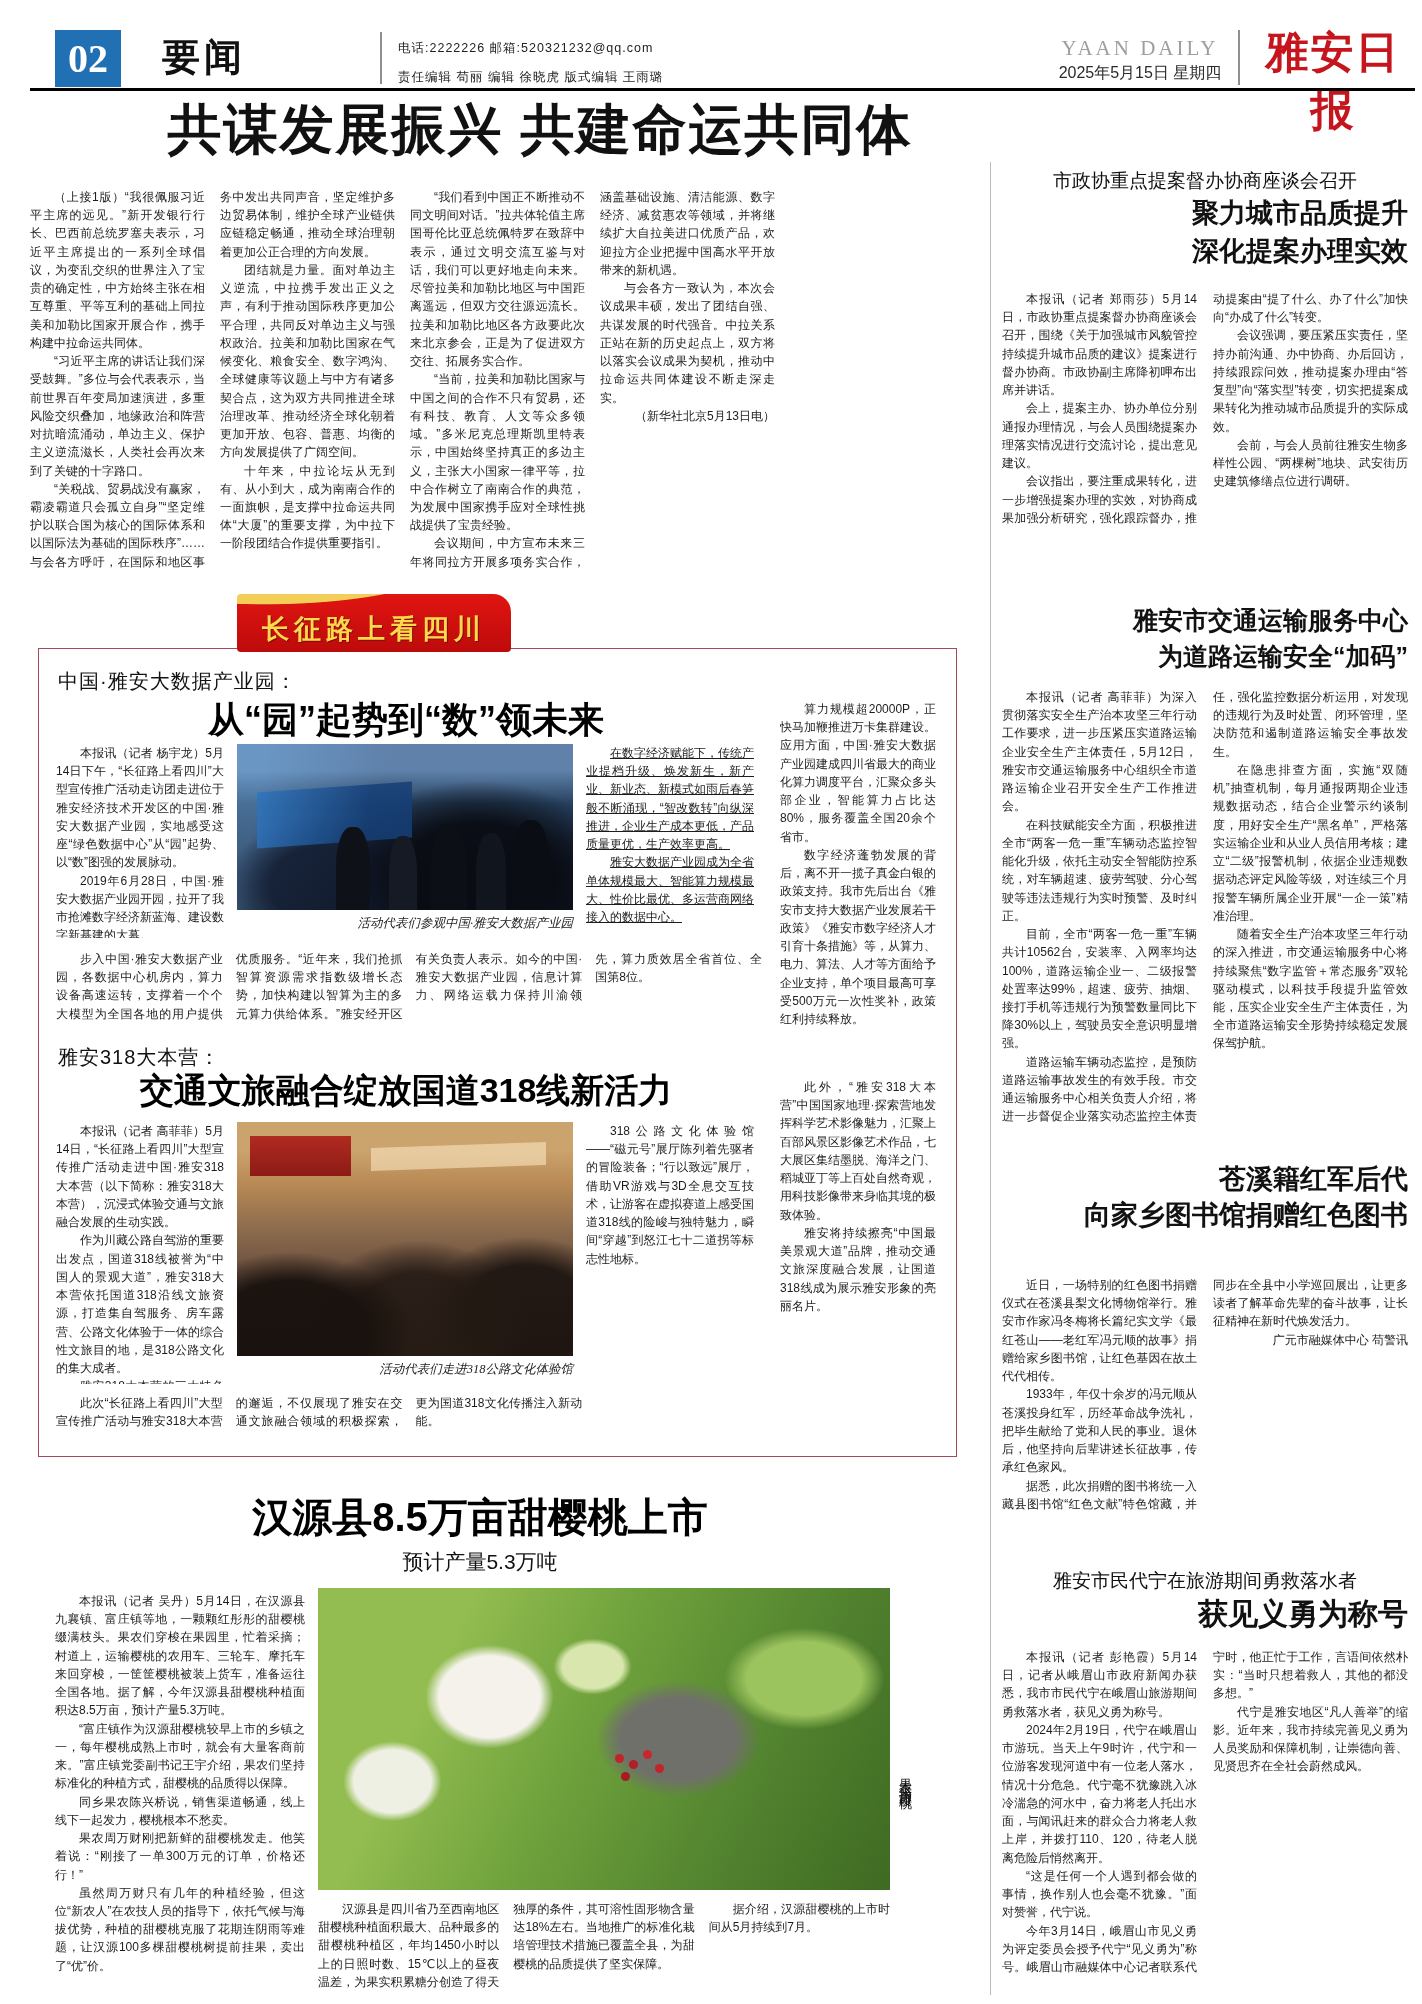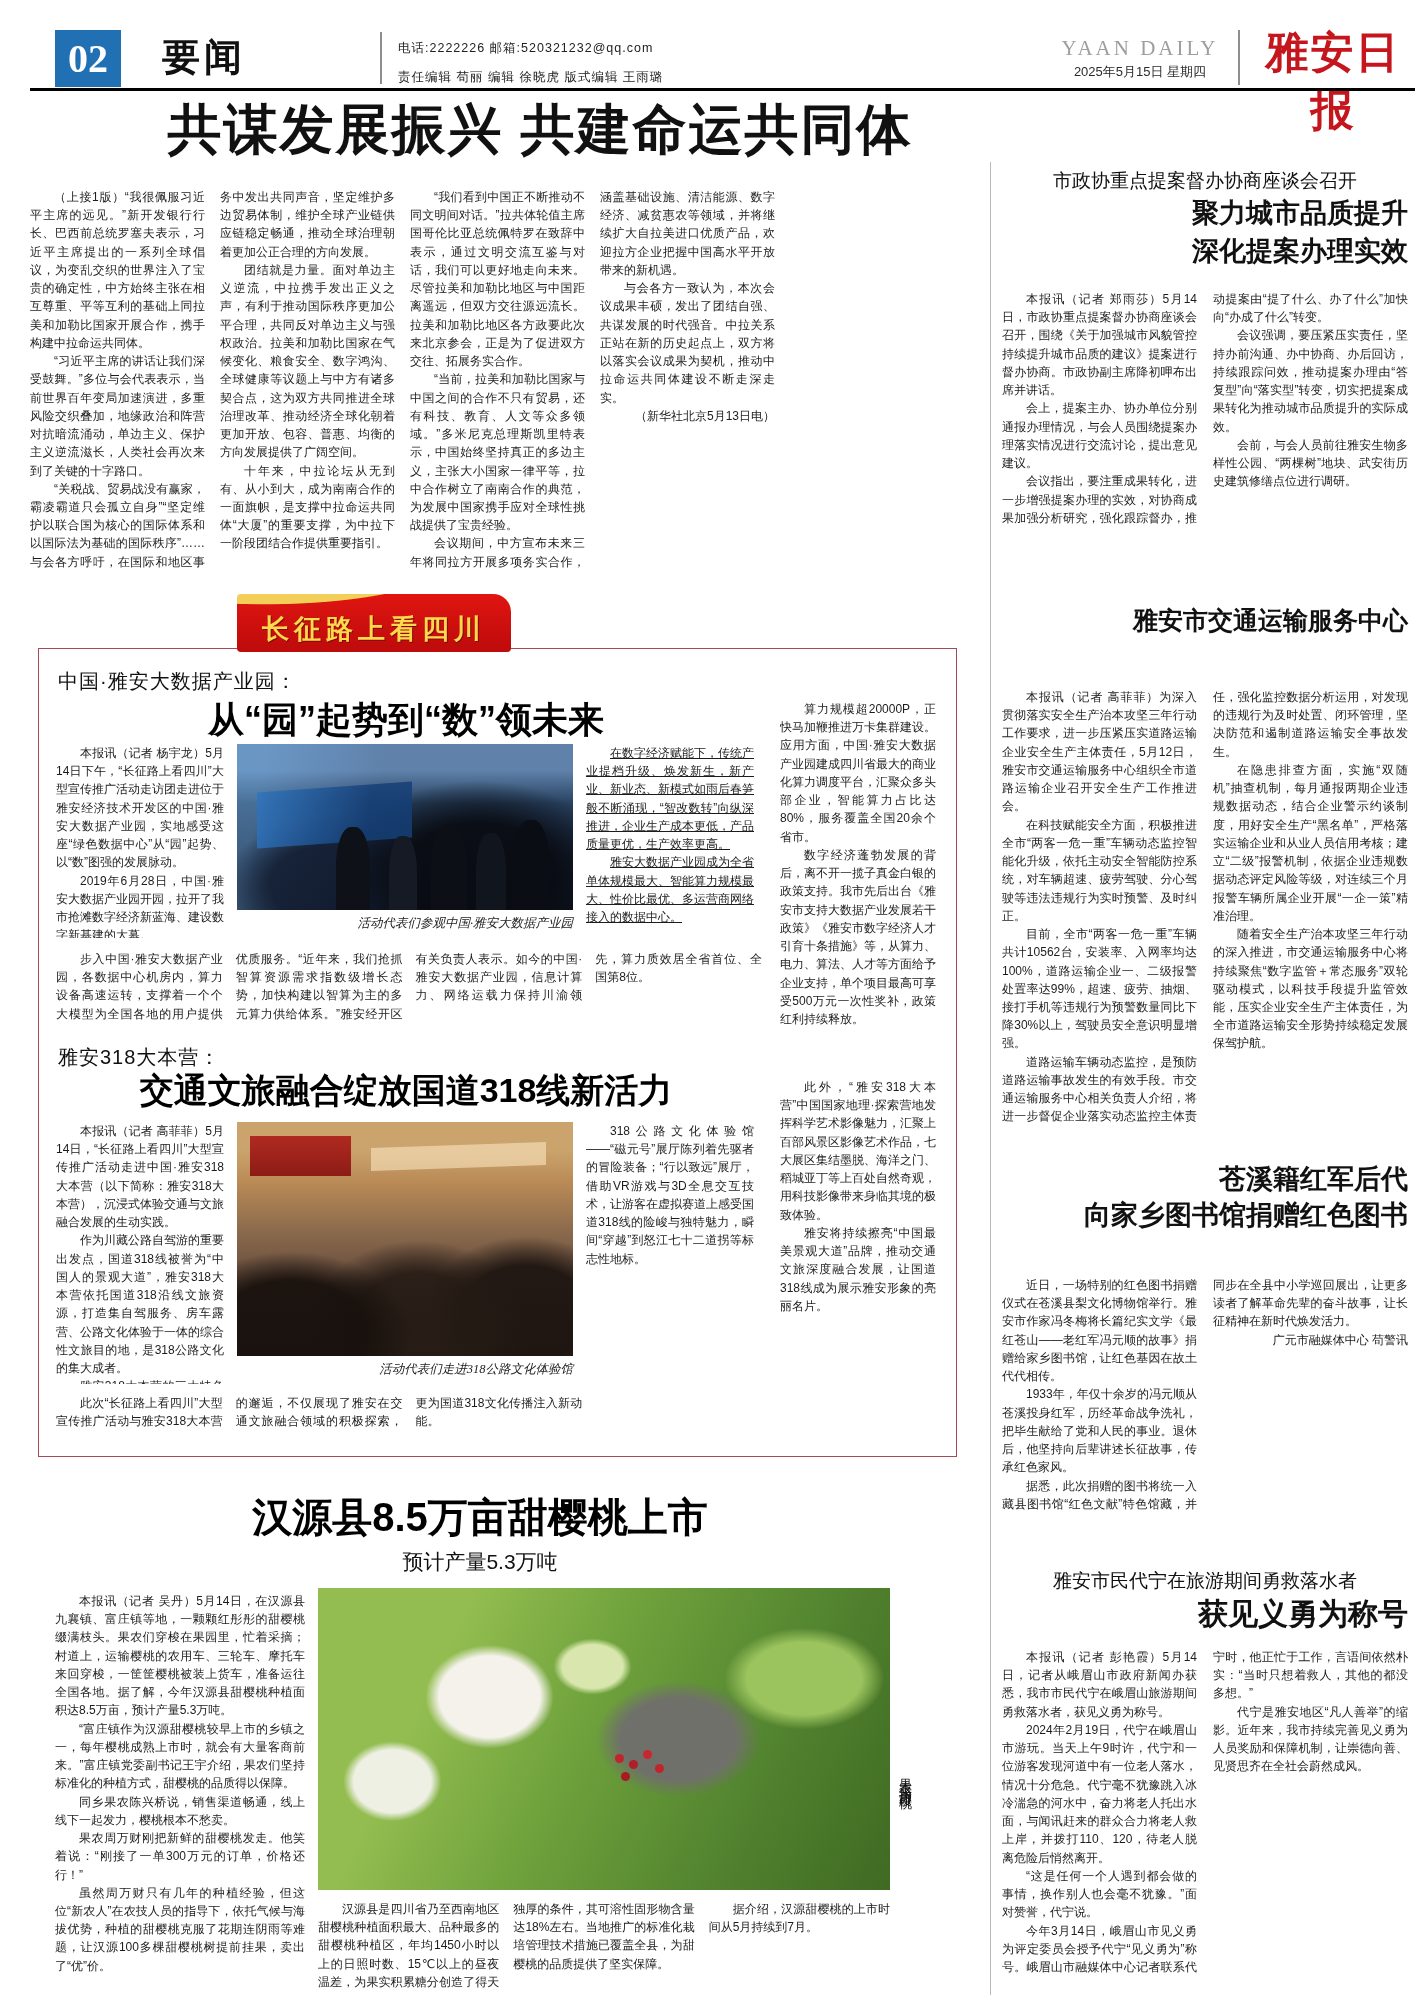--- a/index.html
+++ b/index.html
@@ -19,21 +19,21 @@
 
   
   .pagenum { left:55px; top:30px; width:66px; height:57px; background:#2170b4; color:#fff;
     font-family:"Liberation Serif","DejaVu Serif",serif; font-size:40px; font-weight:bold;
     display:flex; align-items:center; justify-content:center; }
   .section-title { left:162px; top:32px; font-size:38px; font-weight:bold; letter-spacing:4px; }
   .vline { width:2px; background:#8f8f8f; }
   .contact { font-size:12.5px; color:#222; letter-spacing:1px; }
   .masthead-en { left:1058px; top:36px; width:164px; text-align:center; color:#9b9fa3;
     font-family:"Liberation Serif","DejaVu Serif",serif; font-size:21px; letter-spacing:3px; }
-  .masthead-date { left:1058px; top:63px; width:164px; text-align:center; font-size:13px; color:#2b2b2b; }
+  .masthead-date { left:1058px; top:63px; width:164px; text-align:center; font-size:16px; color:#2b2b2b; }
   .logo-cn { left:1248px; top:24px; width:170px; text-align:center; color:#c5161d;
     font-family:"Liberation Serif","DejaVu Serif",serif; font-size:43px; font-weight:bold; letter-spacing:2px; }
   .header-rule { left:30px; top:88px; width:1385px; height:3px; background:#000; }
   .col-divider { left:990px; top:162px; width:1px; height:1833px; background:#b9b9b9; }
 
   
   .lead-headline { left:40px; top:94px; width:1000px; text-align:center; font-size:54px; font-weight:bold; letter-spacing:2px; }
   .kicker { font-size:20px; color:#111; letter-spacing:1px; }
   .mid-headline { text-align:center; font-weight:bold; color:#000; }
   .r-kicker { width:406px; text-align:center; font-size:19px; }
@@ -192,20 +192,21 @@
   <div class="abs r-headline" style="left:1002px;top:234px;">深化提案办理实效</div>
   <div class="abs body-text cols-2" style="left:1002px;top:290px;width:406px;height:256px;">
       <p>本报讯（记者 郑雨莎）5月14日，市政协重点提案督办协商座谈会召开，围绕《关于加强城市风貌管控 持续提升城市品质的建议》提案进行督办协商。市政协副主席降初呷布出席并讲话。</p>
       <p>会上，提案主办、协办单位分别通报办理情况，与会人员围绕提案办理落实情况进行交流讨论，提出意见建议。</p>
       <p>会议指出，要注重成果转化，进一步增强提案办理的实效，对协商成果加强分析研究，强化跟踪督办，推动提案由“提了什么、办了什么”加快向“办成了什么”转变。</p>
       <p>会议强调，要压紧压实责任，坚持办前沟通、办中协商、办后回访，持续跟踪问效，推动提案办理由“答复型”向“落实型”转变，切实把提案成果转化为推动城市品质提升的实际成效。</p>
       <p>会前，与会人员前往雅安生物多样性公园、“两棵树”地块、武安街历史建筑修缮点位进行调研。</p>
     </div>
 
   <div class="abs r-headline" style="left:1002px;top:604px;font-size:25px;">雅安市交通运输服务中心</div>
+  <div class="abs r-headline" style="left:1002px;top:640px;font-size:25px;">为道路运输安全“加码”</div>
   <div class="abs body-text cols-2" style="left:1002px;top:688px;width:406px;height:442px;">
       <p>本报讯（记者 高菲菲）为深入贯彻落实安全生产治本攻坚三年行动工作要求，进一步压紧压实道路运输企业安全生产主体责任，5月12日，雅安市交通运输服务中心组织全市道路运输企业召开安全生产工作推进会。</p>
       <p>在科技赋能安全方面，积极推进全市“两客一危一重”车辆动态监控智能化升级，依托主动安全智能防控系统，对车辆超速、疲劳驾驶、分心驾驶等违法违规行为实时预警、及时纠正。</p>
       <p>目前，全市“两客一危一重”车辆共计10562台，安装率、入网率均达100%，道路运输企业一、二级报警处置率达99%，超速、疲劳、抽烟、接打手机等违规行为预警数量同比下降30%以上，驾驶员安全意识明显增强。</p>
       <p>道路运输车辆动态监控，是预防道路运输事故发生的有效手段。市交通运输服务中心相关负责人介绍，将进一步督促企业落实动态监控主体责任，强化监控数据分析运用，对发现的违规行为及时处置、闭环管理，坚决防范和遏制道路运输安全事故发生。</p>
       <p>在隐患排查方面，实施“双随机”抽查机制，每月通报两期企业违规数据动态，结合企业警示约谈制度，用好安全生产“黑名单”，严格落实运输企业和从业人员信用考核；建立“二级”报警机制，依据企业违规数据动态评定风险等级，对连续三个月报警车辆所属企业开展“一企一策”精准治理。</p>
       <p>随着安全生产治本攻坚三年行动的深入推进，市交通运输服务中心将持续聚焦“数字监管＋常态服务”双轮驱动模式，以科技手段提升监管效能，压实企业安全生产主体责任，为全市道路运输安全形势持续稳定发展保驾护航。</p>
     </div>
 
   <div class="abs r-headline" style="left:1002px;top:1162px;">苍溪籍红军后代</div>

